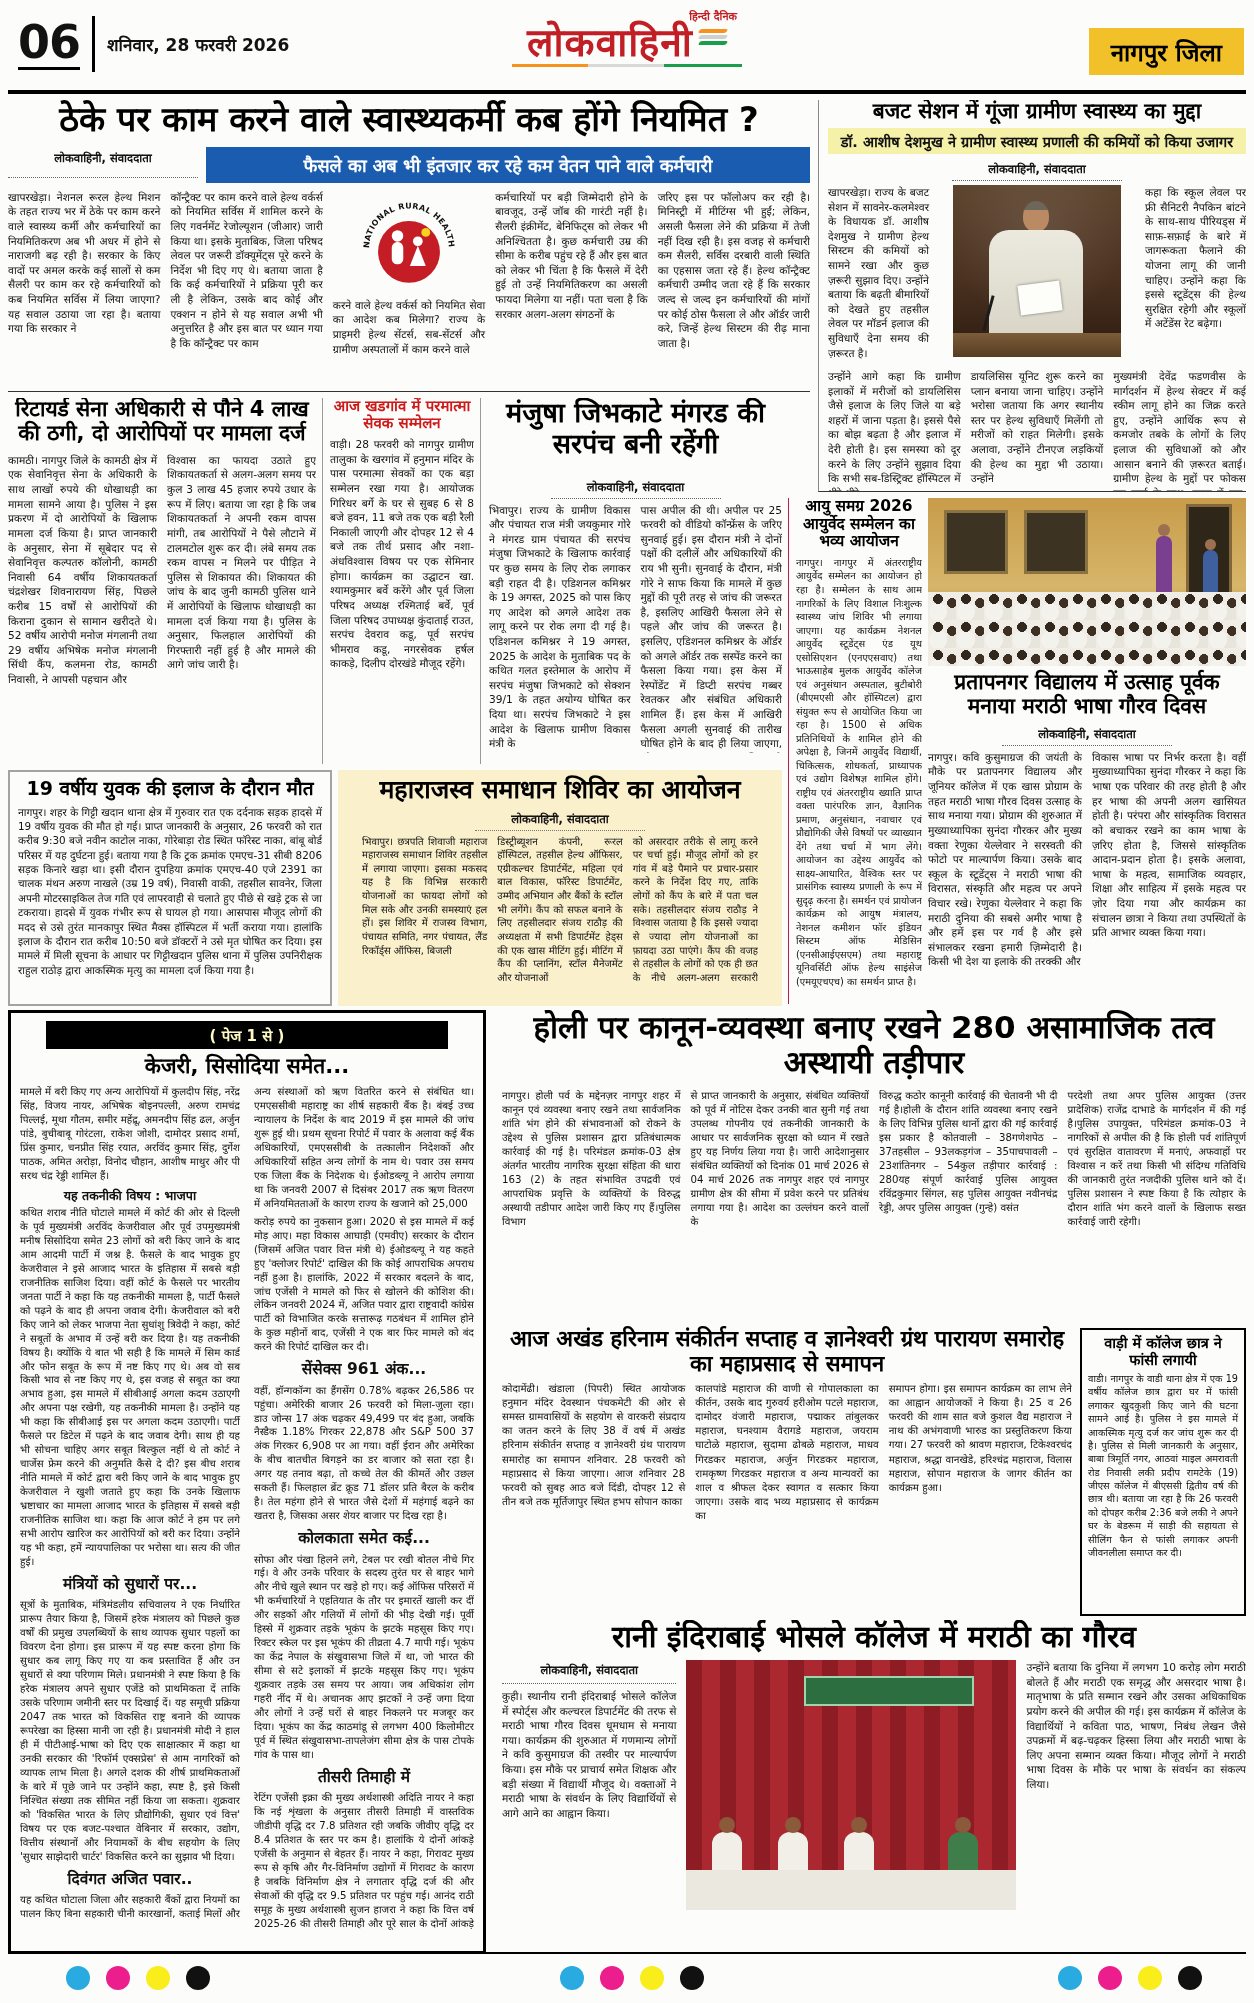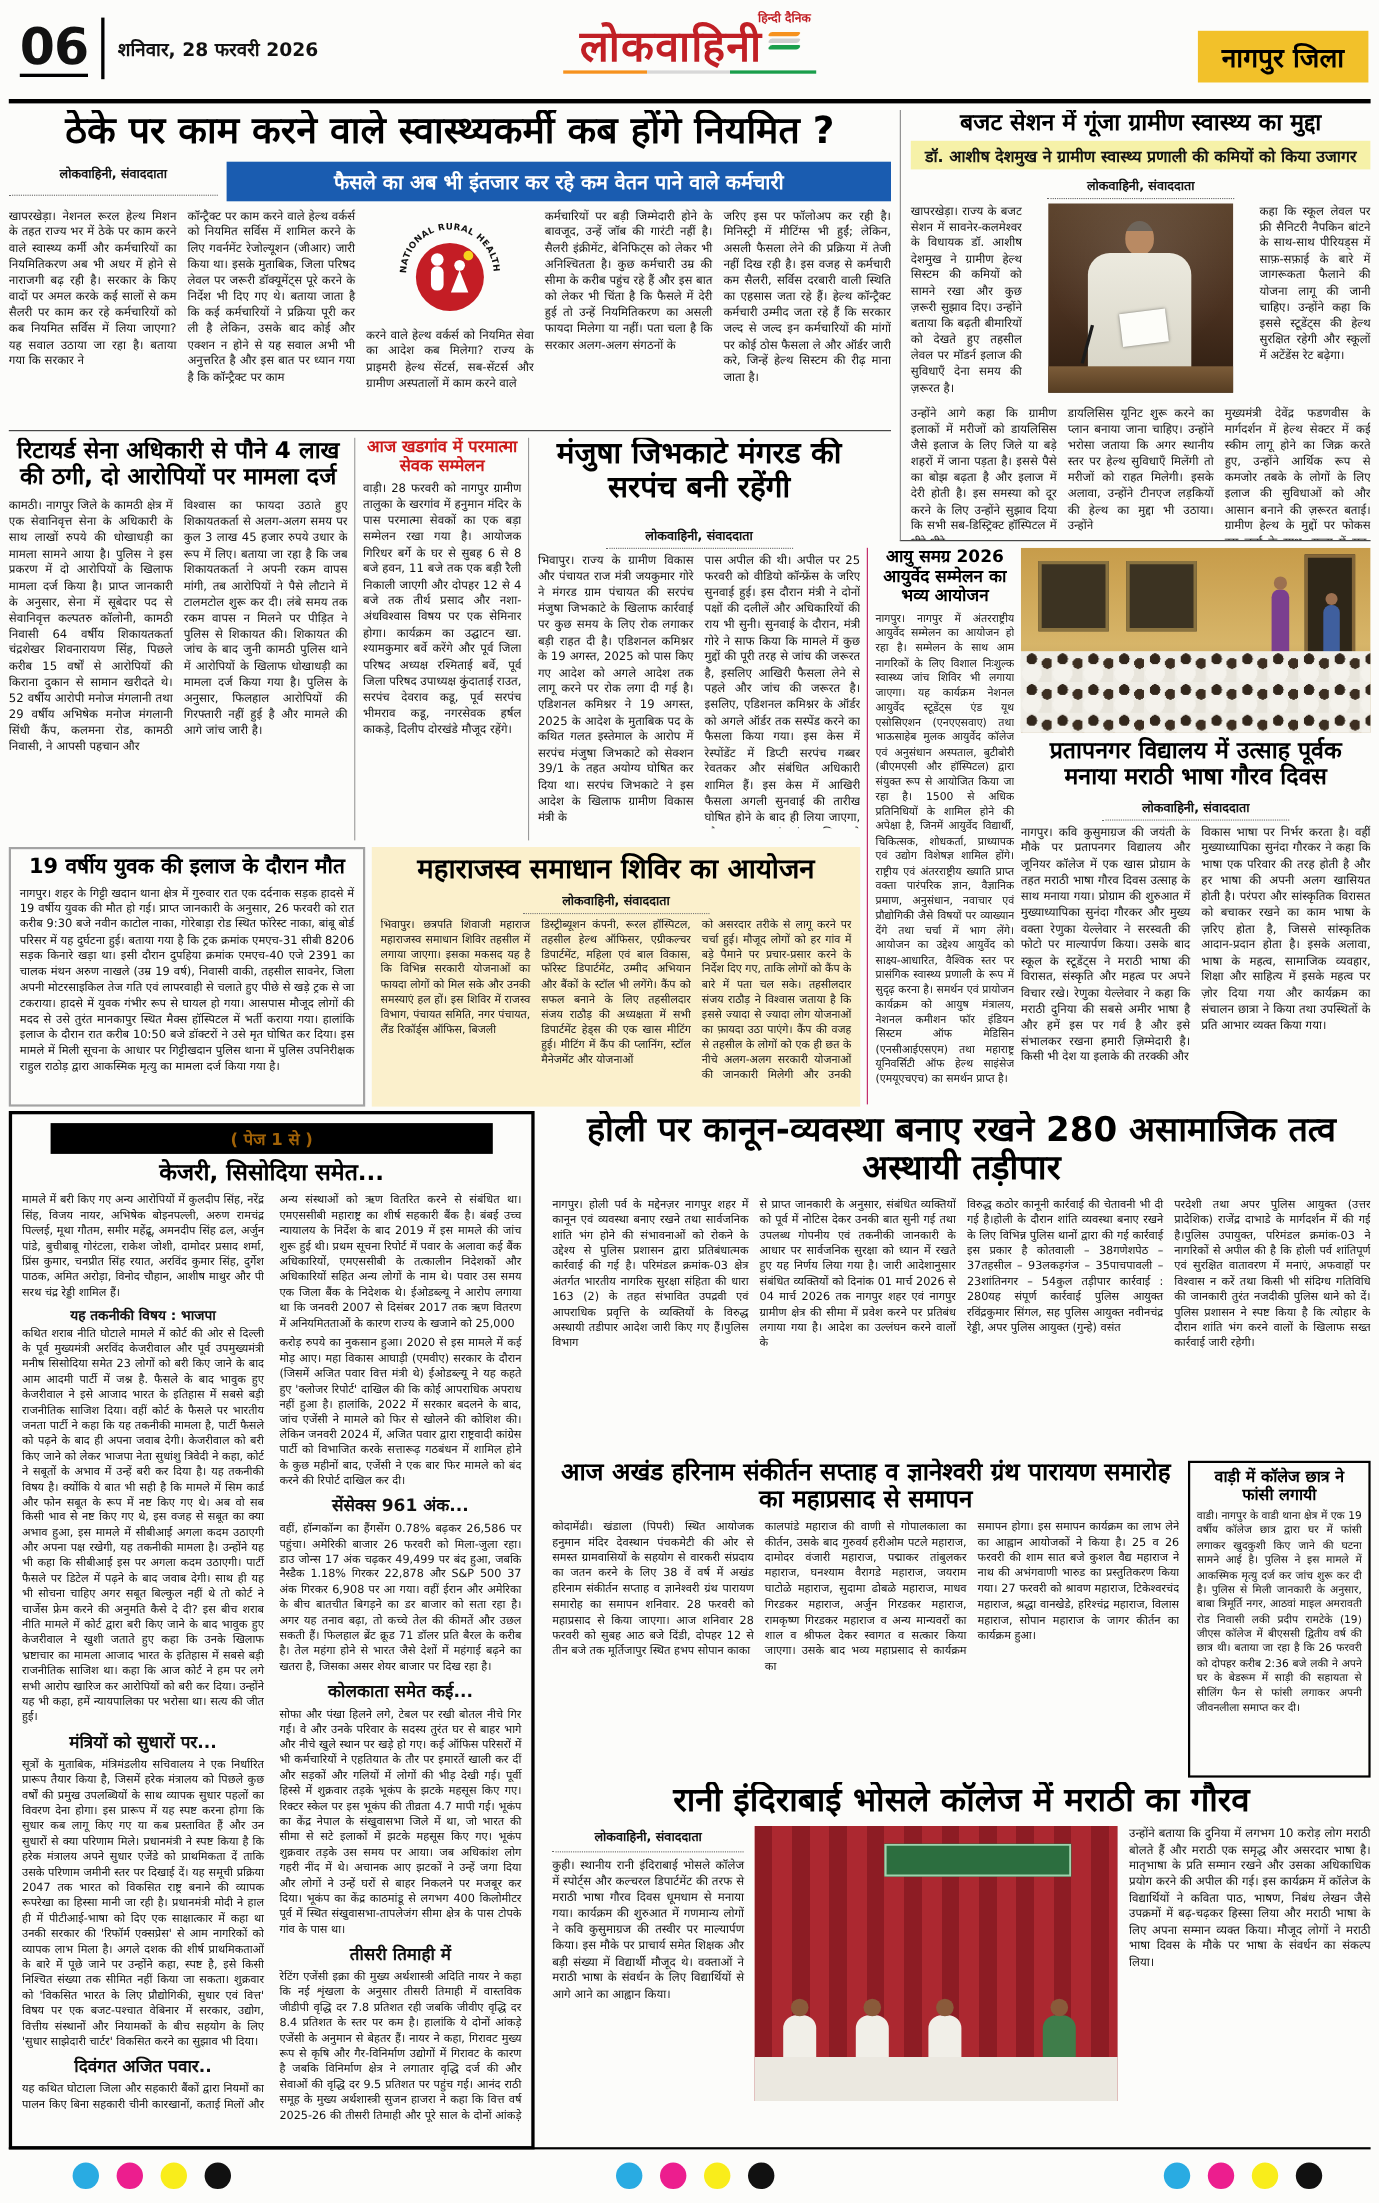--- a/index.html
+++ b/index.html
@@ -103,29 +103,29 @@
   .sp-teacher2::before { content:""; position:absolute; top:-11px; left:2px; width:11px; height:11px;
      border-radius:50%; background:#9c7050; }
   .pt-headline { font-size:21px; margin-bottom:4px; }
   .pt-byline { width:170px; margin:0 auto 4px; }
   .pt-cols { height:240px; }
 
   
   #yuvak { left:8px; top:770px; width:324px; height:236px; border:2px solid #a3a3a3; padding:6px 8px; }
   .yv-headline { font-size:19px; margin-bottom:5px; }
   .yv-body { font-size:10.4px; }
-  #maharajasva { left:338px; top:770px; width:444px; height:236px; background:var(--box_cream,#fbf0cc); padding:6px 8px; }
+  #maharajasva { left:338px; top:770px; width:444px; height:236px; background:var(--box_cream,#fbf0cc); padding:6px 24px; }
   .ms-headline { font-size:25px; margin-bottom:3px; }
   .ms-byline { width:170px; margin:0 auto 4px; border-color:#777; }
   .ms-cols { height:150px; }
   .ms-cols .col { font-size:9.9px; }
 
   
   #page1box { left:8px; top:1010px; width:478px; height:944px; border:3px solid #000; padding:8px 9px; }
-  .tag-bar { background:#000; color:#a16207; font-size:15px; font-weight:bold; text-align:center;
+  .tag-bar { background:#000; color:#fef9c3; font-size:15px; font-weight:bold; text-align:center;
              padding:4px 0; margin:0 26px 6px; }
   .p1-headline { font-size:21px; margin-bottom:6px; }
   .p1-flow { column-count:2; column-gap:14px; height:848px; font-size:10.2px; line-height:1.37; text-align:justify; }
   .p1-flow p { margin-bottom:4px; }
   .p1-flow h3 { font-size:15.5px; text-align:center; margin:5px 0 3px; }
   .p1-flow h4 { font-size:12.5px; text-align:center; margin:3px 0 2px; }
 
   
   #holi { left:494px; top:1010px; width:752px; height:312px; padding-left:8px; }
   .holi-headline { font-size:31px; margin-bottom:8px; }

